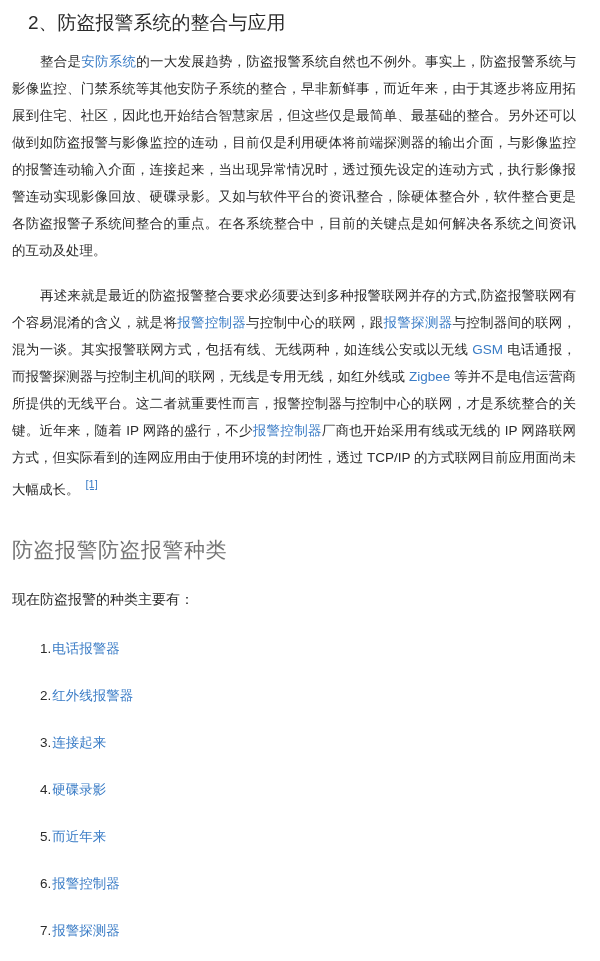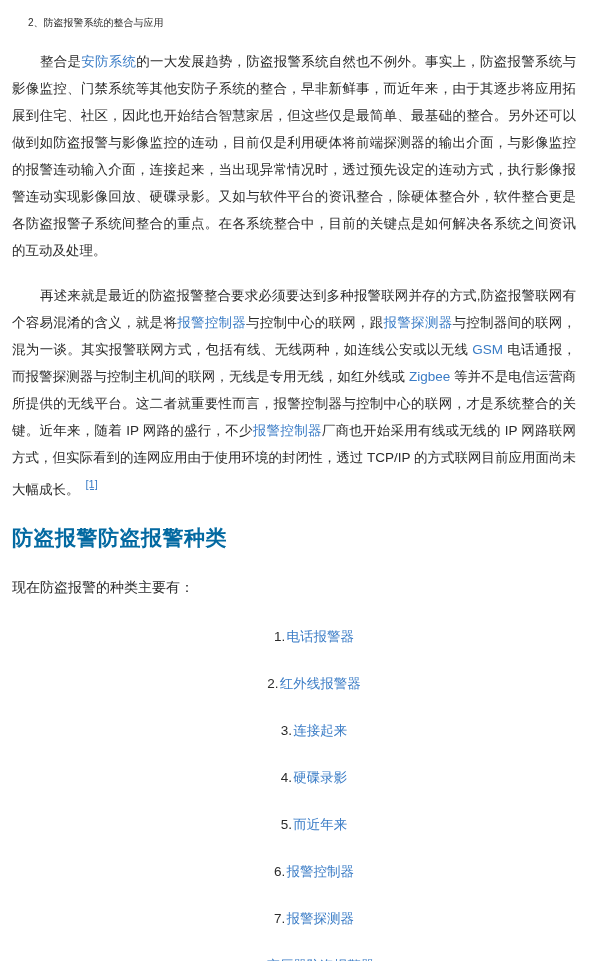--- a/index.html
+++ b/index.html
@@ -13,21 +13,21 @@
     font-family: "Liberation Sans", sans-serif;
     color: #2b2b2b;
     -webkit-font-smoothing: antialiased;
   }
   .page {
     width: 600px;
     box-sizing: border-box;
     padding: 8px 12px 10px 12px;
   }
   .sec-head {
-    font-size: 10px;
+    font-size: 19px;
     line-height: 22px;
     color: #2b2b2b;
     margin: 4px 0 14px 16px;
   }
   p.body {
     font-size: 13.5px;
     line-height: 27px;
     color: #2b2b2b;
     margin: 0 12px 18px 0;
     text-align: justify;
@@ -40,42 +40,41 @@
   }
   .ref {
     color: #3a7cc6;
     font-size: 11px;
     vertical-align: super;
     margin-left: 6px;
   }
   h2.heading {
     font-size: 21px;
     line-height: 30px;
-    font-weight: bold;
-    color: #0369a1;
-    margin: 20px 0 22px 0;
+    font-weight: normal;
+    color: #737373;
+    margin: 32px 0 22px 0;
     letter-spacing: 0.5px;
   }
   p.lead {
     font-size: 14px;
     line-height: 24px;
     margin: 0 0 26px 0;
     color: #2b2b2b;
   }
   ol.kinds {
     list-style: none;
     margin: 0;
     padding: 0 0 0 28px;
   }
   ol.kinds li {
     font-size: 13.5px;
     line-height: 24px;
     margin-bottom: 23px;
     color: #3a7cc6;
-    text-align: center;
   }
   ol.kinds li .num {
     color: #2b2b2b;
     margin-right: 1px;
   }
 </style>
 </head>
 <body>
 
 <div class="page">

